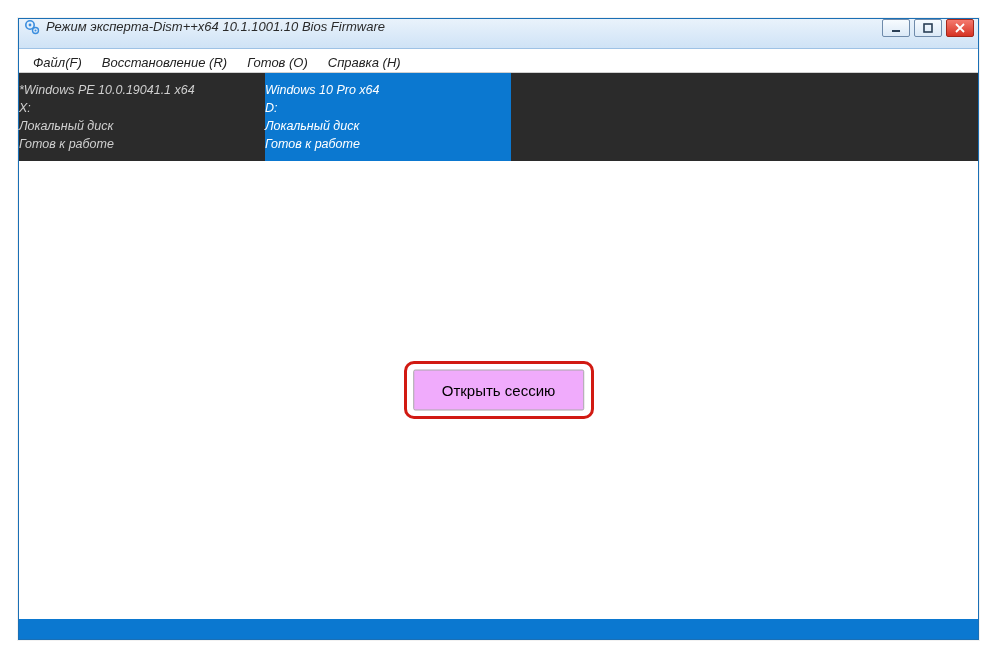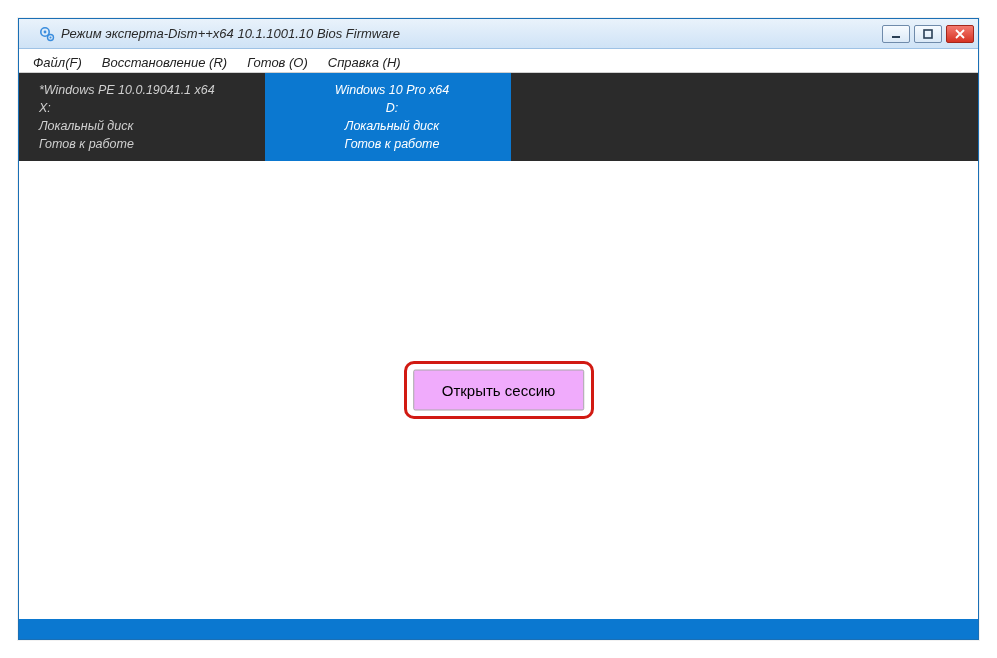--- a/index.html
+++ b/index.html
@@ -18,22 +18,22 @@
     display: flex;
     flex-direction: column;
     box-shadow: 0 0 0 1px rgba(0,0,0,0.05);
   }
   
   .title-bar {
     height: 30px;
     background: linear-gradient(#e9f2fb, #cfe3f6);
     border-bottom: 1px solid #9ec2e5;
     display: flex;
-    align-items: center;
-    padding: 0 4px 0 20px;
+    align-items: flex-start;
+    padding: 0 4px 0 5px;
     color: #2a2a2a;
     font-style: italic;
   }
   .title-bar .icon {
     width: 16px; height: 16px; margin-right: 6px;
     display:flex; align-items:center; justify-content:center;
   }
   .title-bar .title-text {
     flex: 1;
     font-size: 13px;
@@ -72,32 +72,31 @@
   }
 
   
   .image-strip {
     height: 88px;
     background: #2b2b2b;
     display: flex;
   }
   .image-card {
     width: 246px;
-    padding: 8px 12px 8px 20px;
+    padding: 8px 12px 8px 0;
     color: #cfcfcf;
     font-style: italic;
     font-size: 12.5px;
     line-height: 1.45;
     cursor: pointer;
   }
   .image-card .line { white-space: nowrap; }
   .image-card.selected {
     background: #0b78d0;
     color: #ffffff;
-    text-align: center;
   }
 
   
   .content {
     flex: 1;
     background: #ffffff;
     position: relative;
   }
   .open-session {
     position: absolute;

